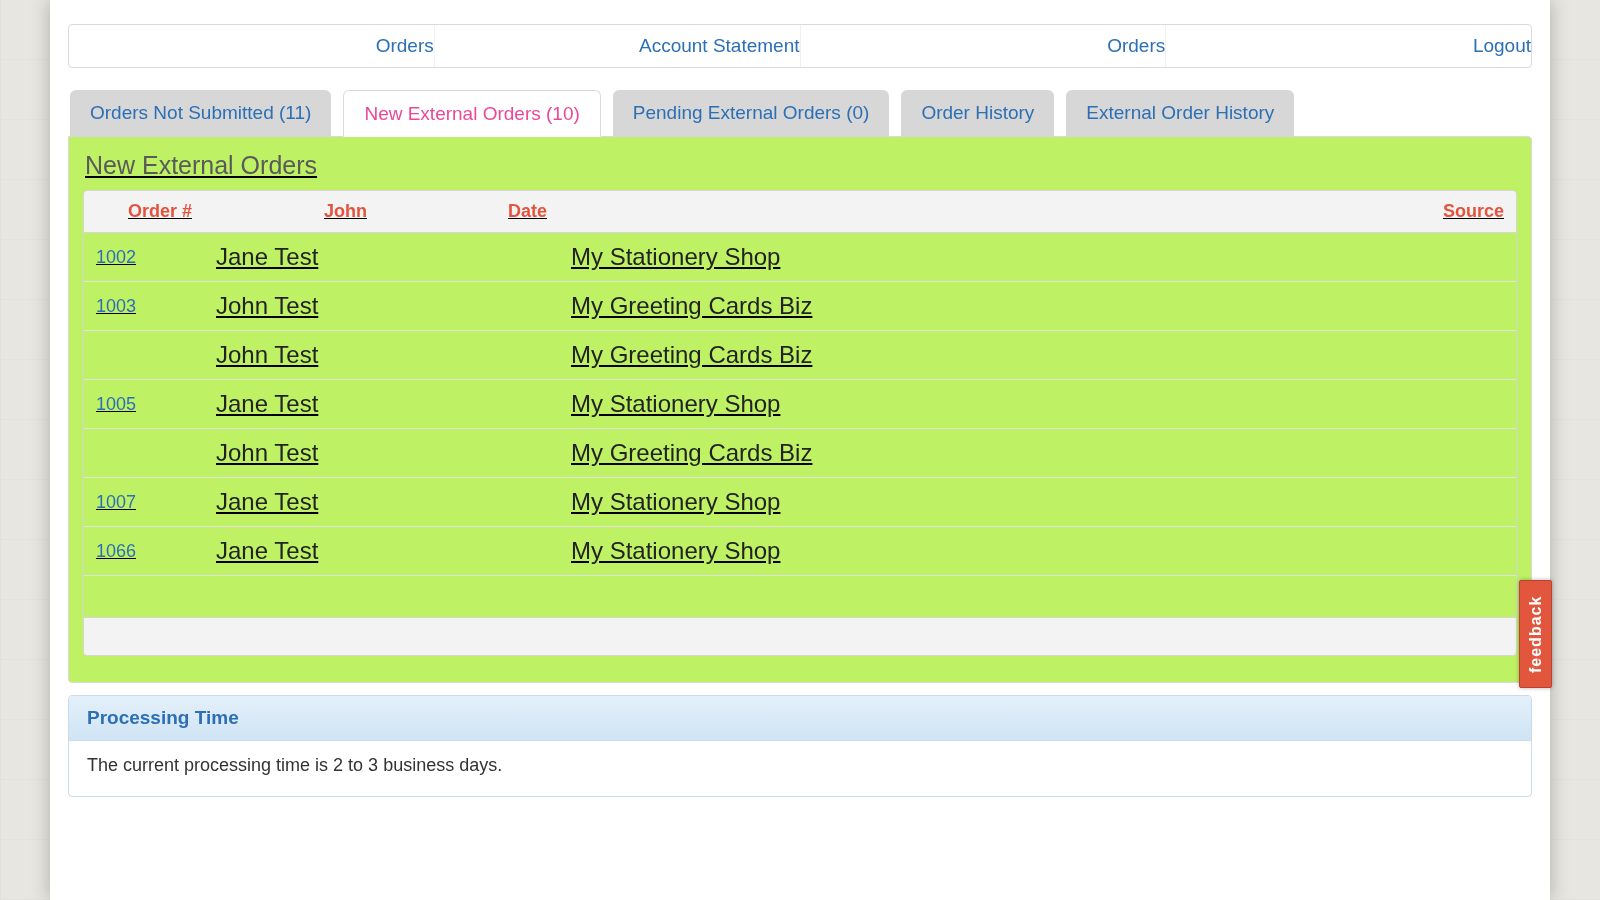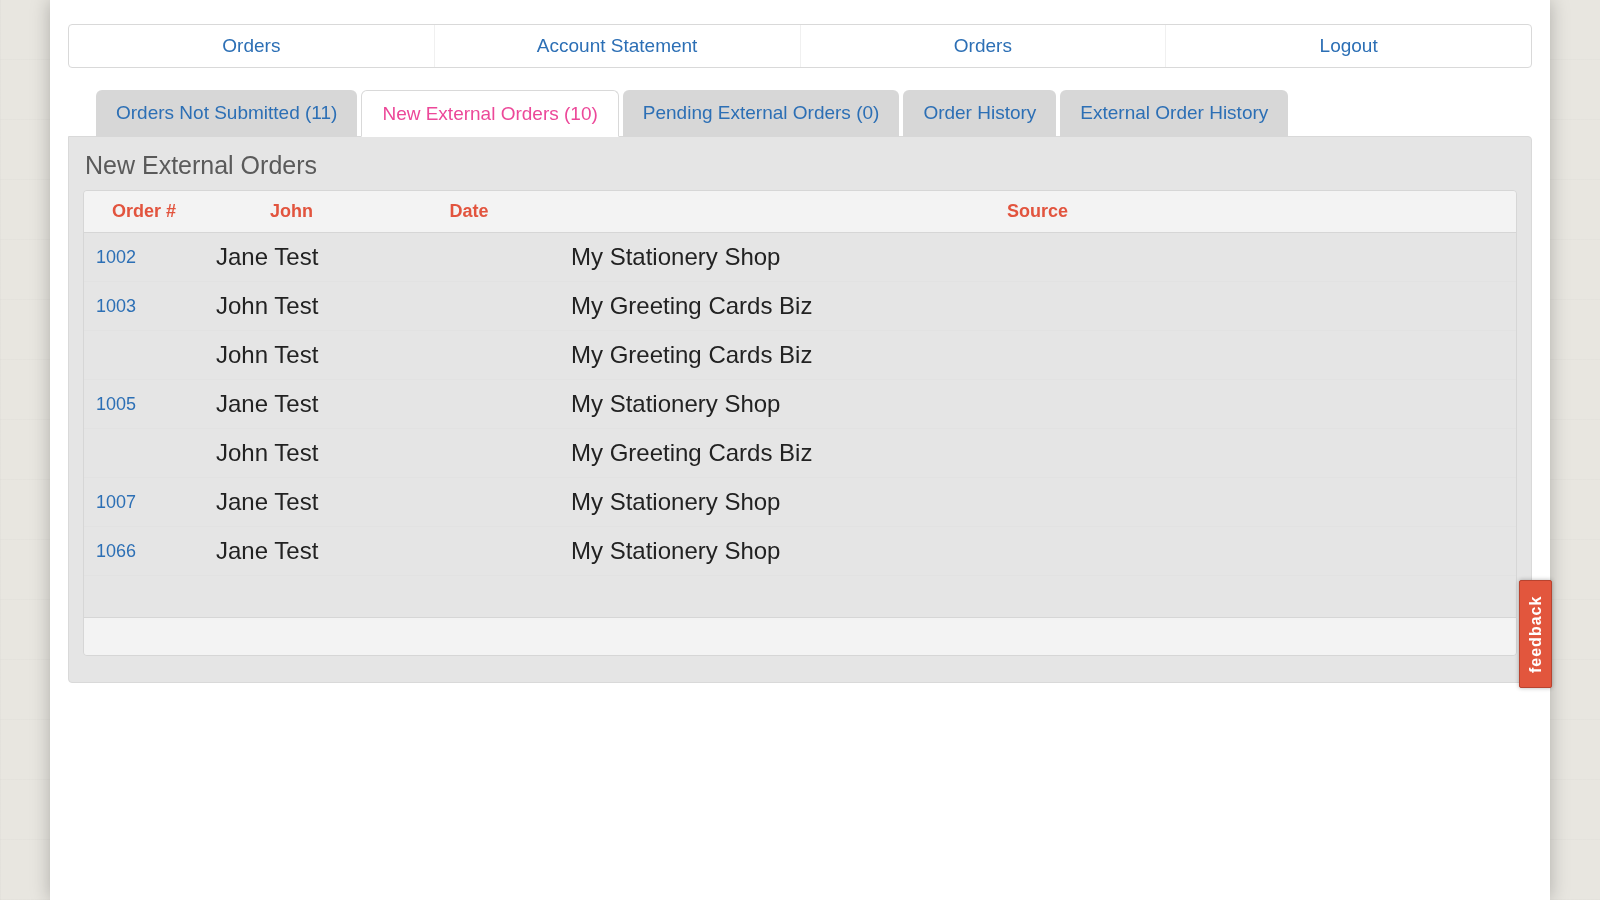--- a/index.html
+++ b/index.html
@@ -36,36 +36,35 @@
   
   .topnav {
     display: flex;
     border: 1px solid #d9d9d9;
     border-radius: 4px;
     overflow: hidden;
     background: #fff;
   }
   .topnav a {
     flex: 1;
-    text-align: center;
+    text-align: right;
     padding: 10px 0;
     font-size: 19px;
     color: #2c6fb5;
     text-decoration: none;
     cursor: pointer;
   }
   .topnav a + a { border-left: 1px solid #f0f0f0; }
 
   
   .tabs {
     display: flex;
-    gap: 4px;
+    gap: 12px;
     margin-top: 22px;
     padding-left: 2px;
-    margin-left: 26px;
   }
   .tab {
     background: #d7d7d7;
     color: #2c6fb5;
     font-size: 19px;
     padding: 12px 20px 11px 20px;
     border-radius: 6px 6px 0 0;
     cursor: pointer;
   }
   .tab.active {
@@ -74,40 +73,41 @@
     border: 1px solid #d9d9d9;
     border-bottom: 1px solid #fff;
     position: relative;
     z-index: 2;
   }
   .tab-panel {
     border: 1px solid #d9d9d9;
     border-radius: 0 4px 4px 4px;
     margin-top: -1px;
     padding: 14px 14px 26px 14px;
-    background: #e5e5e5;
+    background: #bef264;
+    text-decoration: underline;
   }
   .panel-title {
     font-size: 25px;
     color: #5a5a5a;
     font-weight: 500;
     margin-bottom: 10px;
     padding-left: 2px;
   }
   
   .data-table {
     width: 100%;
     border: 1px solid #d6d6d6;
     border-radius: 4px;
     border-collapse: separate;
     border-spacing: 0;
     overflow: hidden;
   }
   .data-table thead th {
-    text-align: center;
+    text-align: right;
     background: #f3f3f3;
     color: #e2543e;
     font-weight: 600;
     font-size: 18px;
     padding: 10px 12px;
     border-bottom: 1px solid #d6d6d6;
   }
   .data-table tbody td {
     padding: 10px 12px;
     font-size: 24px;
@@ -268,17 +268,21 @@
             </tr>
           </tbody>
         <tfoot>
           <tr>
               <td colspan="4"></td>
             </tr>
         </tfoot>
       </table>
     </div>
 
+    <div class="callout">
+      <div class="callout-header">Processing Time</div>
+      <div class="callout-body">The current processing time is 2 to 3 business days.</div>
+    </div>
 
   </div>
 </div>
 
 <div class="feedback-tab">feedback</div>
 
 </body></html>

